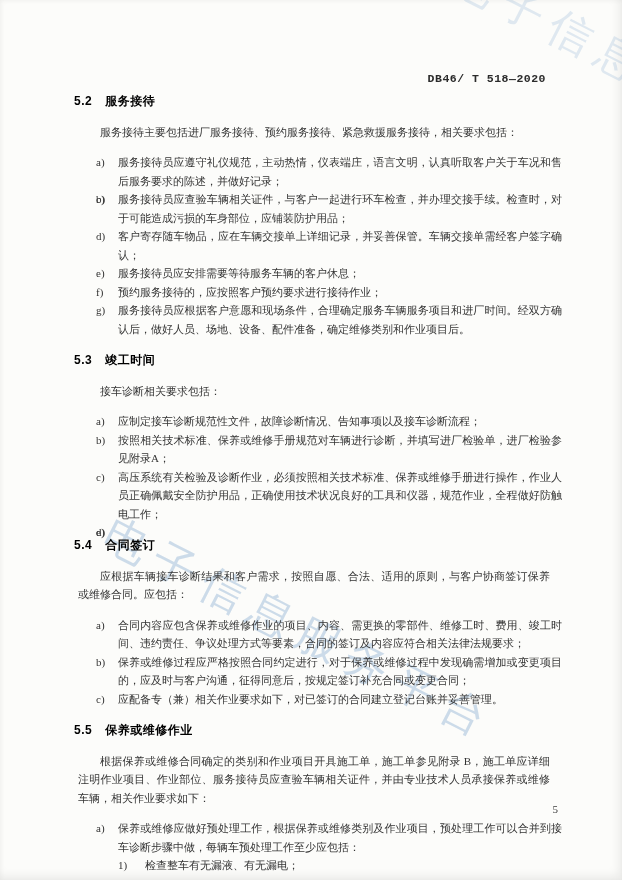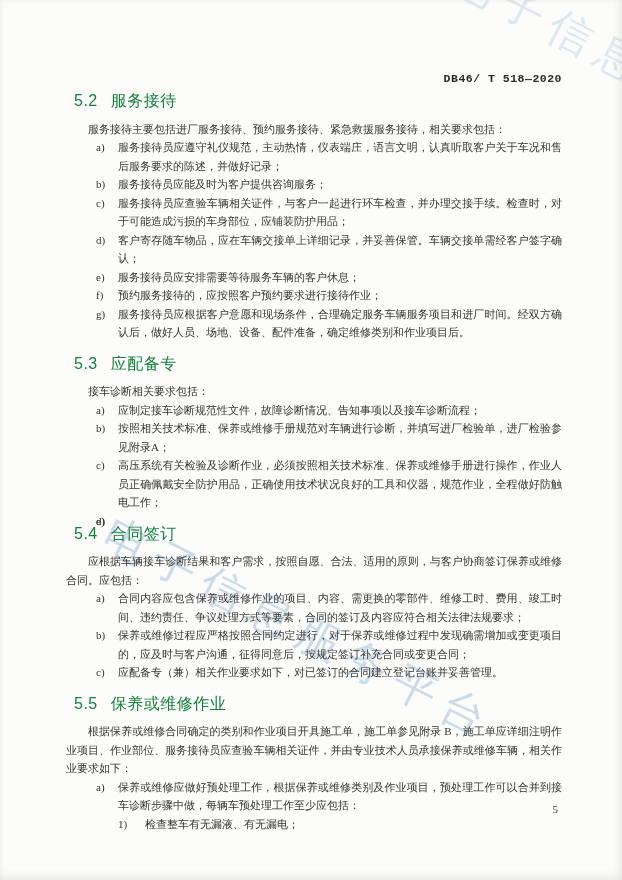--- a/index.html
+++ b/index.html
@@ -11,49 +11,49 @@
   .page{
     position:relative;
     width:622px;height:880px;
     background:#fcfcfa;
     overflow:hidden;
     box-shadow:inset -3px -4px 10px rgba(0,0,0,0.07), inset 1px 1px 4px rgba(0,0,0,0.03);
     color:#333;
   }
   .doc-header{
     position:absolute;
-    top:72px;right:60px;
+    top:72px;right:76px;
     font-family:"Liberation Mono","DejaVu Sans Mono",monospace;
     font-size:11.5px;
     font-weight:bold;
     color:#2b2b2b;
     letter-spacing:0.5px;
   }
   .content{
     position:absolute;
     left:66px;top:92px;right:60px;
     z-index:2;
     font-size:11px;
     line-height:18.5px;
     color:#343434;
     text-align:justify;
   }
   section{display:block;}
   h2{
     font-family:"Liberation Sans","DejaVu Sans",sans-serif;
-    font-size:16px;
-    font-weight:normal;
-    color:#15803d;
+    font-size:12px;
+    font-weight:bold;
+    color:#000000;
     margin:13px 0 9px 8px;
     letter-spacing:0.5px;
   }
   section:first-child h2{margin-top:0;}
   .sec-num{margin-right:13px;}
   p.intro{
-    margin:0;
+    margin:12px;
     text-indent:2em;
   }
   .item{
     position:relative;
     padding-left:52px;
     margin:0;
   }
   .item > .label{
     position:absolute;
     left:30px;top:0;
@@ -97,29 +97,29 @@
   <div class="watermark corner">电子信息服务平台</div>
   <div class="watermark main">电子信息服务平台</div>
 
   <div class="doc-header">DB46/ T 518—2020</div>
 
   <main class="content">
       <section>
         <h2><span class="sec-num">5.2</span><span class="sec-title">服务接待</span></h2>
         <p class="intro">服务接待主要包括进厂服务接待、预约服务接待、紧急救援服务接待，相关要求包括：</p>
         <div class="item"><span class="label">a)</span><span class="text">服务接待员应遵守礼仪规范，主动热情，仪表端庄，语言文明，认真听取客户关于车况和售后服务要求的陈述，并做好记录；</span></div>
-        <div class="item"><span class="label">b)</span><span class="text">服务接待员应能及时为客户提供咨询服务；</span></div>
+        <div class="item"><span class="label">b)</span></div>
         <div class="item"><span class="label">c)</span><span class="text">服务接待员应查验车辆相关证件，与客户一起进行环车检查，并办理交接手续。检查时，对于可能造成污损的车身部位，应铺装防护用品；</span></div>
         <div class="item"><span class="label">d)</span><span class="text">客户寄存随车物品，应在车辆交接单上详细记录，并妥善保管。车辆交接单需经客户签字确认；</span></div>
         <div class="item"><span class="label">e)</span><span class="text">服务接待员应安排需要等待服务车辆的客户休息；</span></div>
         <div class="item"><span class="label">f)</span><span class="text">预约服务接待的，应按照客户预约要求进行接待作业；</span></div>
         <div class="item"><span class="label">g)</span><span class="text">服务接待员应根据客户意愿和现场条件，合理确定服务车辆服务项目和进厂时间。经双方确认后，做好人员、场地、设备、配件准备，确定维修类别和作业项目后。</span></div>
       </section>
       <section>
-        <h2><span class="sec-num">5.3</span><span class="sec-title">应配备专</span></h2>
+        <h2><span class="sec-num">5.3</span><span class="sec-title">竣工时间</span></h2>
         <p class="intro">接车诊断相关要求包括：</p>
         <div class="item"><span class="label">a)</span><span class="text">应制定接车诊断规范性文件，故障诊断情况、告知事项以及接车诊断流程；</span></div>
         <div class="item"><span class="label">b)</span><span class="text">按照相关技术标准、保养或维修手册规范对车辆进行诊断，并填写进厂检验单，进厂检验参见附录A；</span></div>
         <div class="item"><span class="label">c)</span><span class="text">高压系统有关检验及诊断作业，必须按照相关技术标准、保养或维修手册进行操作，作业人员正确佩戴安全防护用品，正确使用技术状况良好的工具和仪器，规范作业，全程做好防触电工作；</span></div>
         <div class="item"><span class="label">d)</span></div>
         <div class="item"><span class="label">e)</span></div>
       </section>
       <section>
         <h2><span class="sec-num">5.4</span><span class="sec-title">合同签订</span></h2>
         <p class="intro">应根据车辆接车诊断结果和客户需求，按照自愿、合法、适用的原则，与客户协商签订保养或维修合同。应包括：</p>

